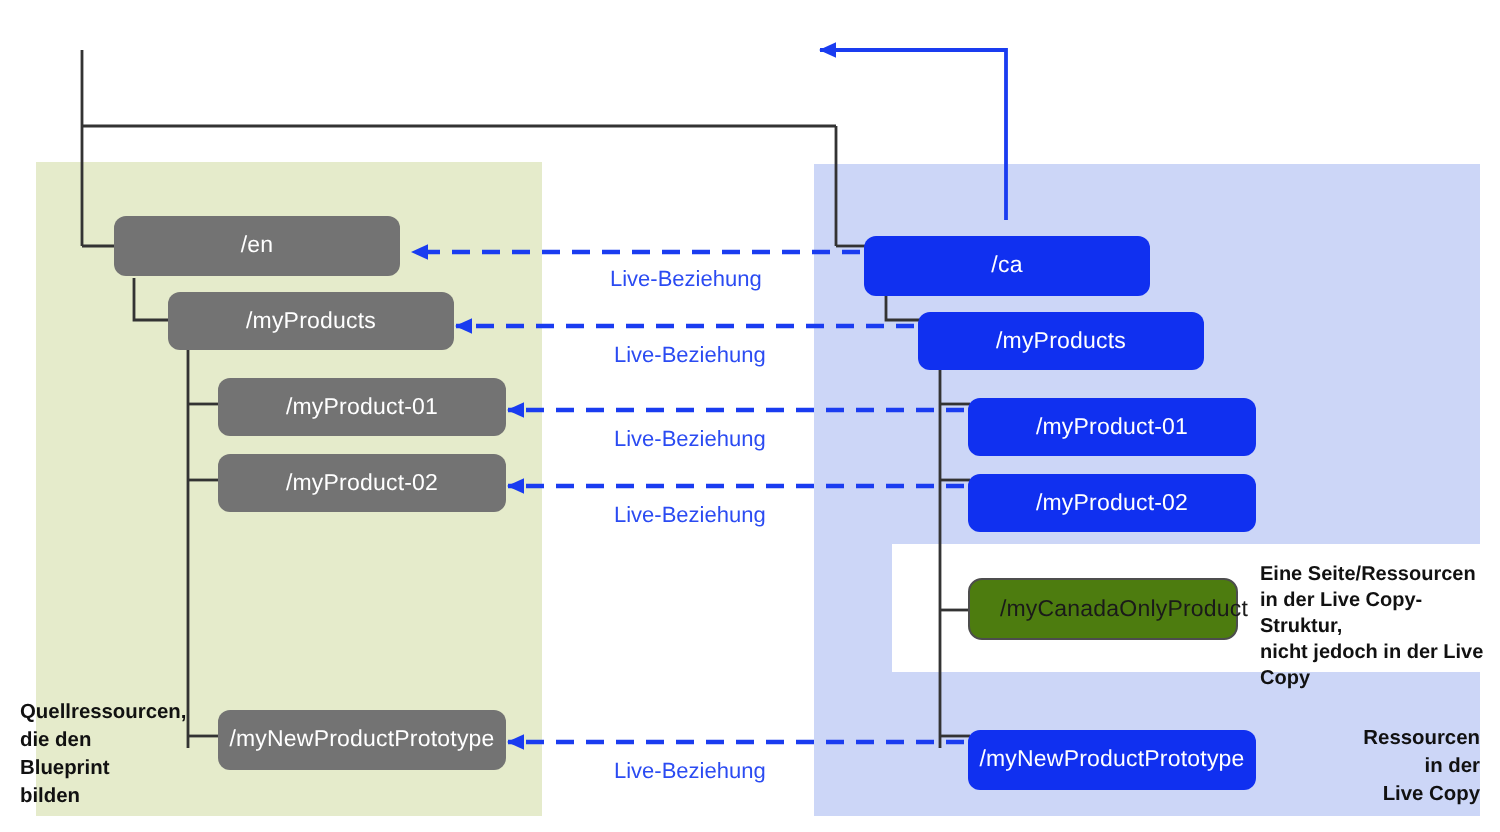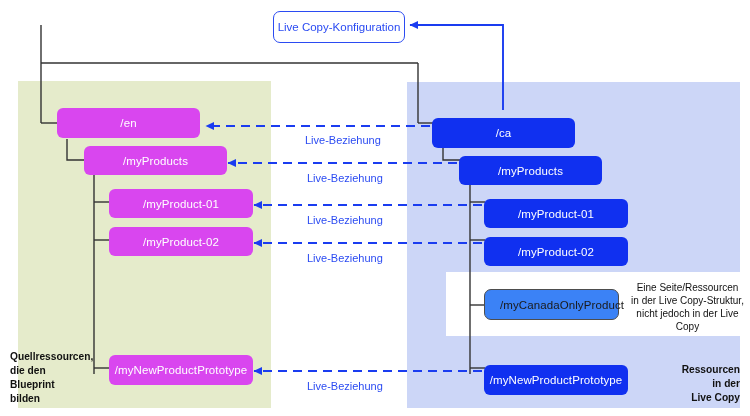--- a/index.html
+++ b/index.html
@@ -58,28 +58,28 @@
     display: flex;
     align-items: center;
     justify-content: center;
     color: #ffffff;
     font-size: 11.5px;
     letter-spacing: .1px;
     box-sizing: border-box;
     white-space: nowrap;
   }
   .node.green {
-    background: #d946ef;
+    background: #737373;
   }
   .node.blue {
     background: #1030f0;
     margin-top: 10px;
   }
   .node.white {
-    background: #3b82f6;
+    background: #4d7c0f;
     color: #1a1a1a;
     border: 1.3px solid #4d4d4d;
     border-radius: 7px;
     padding-left: 21px;
   }
   
   #config-box {
     position: absolute;
     left: 273px;
     top: 11px;
@@ -120,22 +120,22 @@
   #annot-lc-res {
     left: 640px;
     top: 363px;
     width: 100px;
     text-align: right;
   }
   #annot-notonly {
     left: 630px;
     top: 281px;
     width: 115px;
-    text-align: center;
-    font-weight: normal;
+    text-align: left;
+    font-weight: bold;
     font-size: 10px;
     line-height: 13px;
   }
 </style>
 </head>
 <body>
 
 <div id="canvas">
 
   <div class="panel" id="panel-blueprint"></div>
@@ -183,21 +183,20 @@
 
     <g stroke="#1a3cf0" stroke-width="2.2" fill="none" stroke-dasharray="9,6">
       <path d="M430,126 L206,126" marker-end="url(#arrow-blue)"></path>
       <path d="M457,163 L228,163" marker-end="url(#arrow-blue)"></path>
       <path d="M482,205 L254,205" marker-end="url(#arrow-blue)"></path>
       <path d="M482,243 L254,243" marker-end="url(#arrow-blue)"></path>
       <path d="M482,371 L254,371" marker-end="url(#arrow-blue)"></path>
     </g>
   </svg>
 
-  <div id="config-box">Live Copy-Konfiguration</div>
 
   <div class="node green" style="left:57px; top:108px; width:143px; height:30px;">/en</div>
 
   <div class="node green" style="left:84px; top:146px; width:143px; height:29px;">/myProducts</div>
 
   <div class="node green" style="left:109px; top:189px; width:144px; height:29px;">/myProduct-01</div>
 
   <div class="node green" style="left:109px; top:227px; width:144px; height:29px;">/myProduct-02</div>
 
   <div class="node green" style="left:109px; top:355px; width:144px; height:30px;">/myNewProductPrototype</div>

